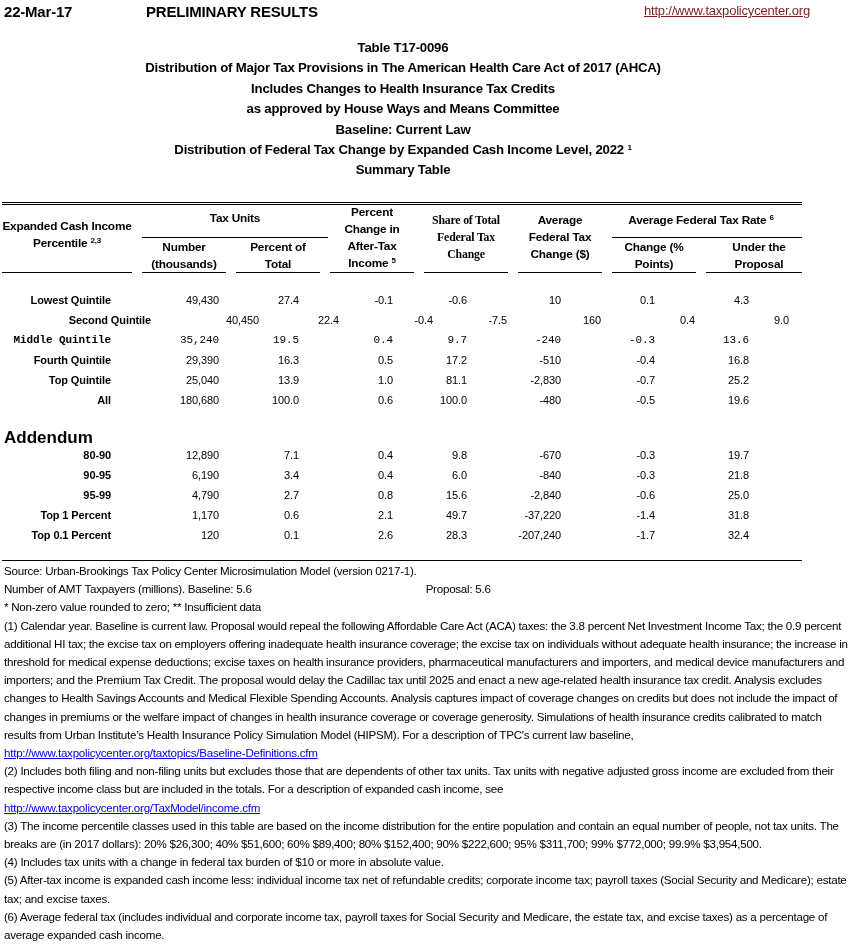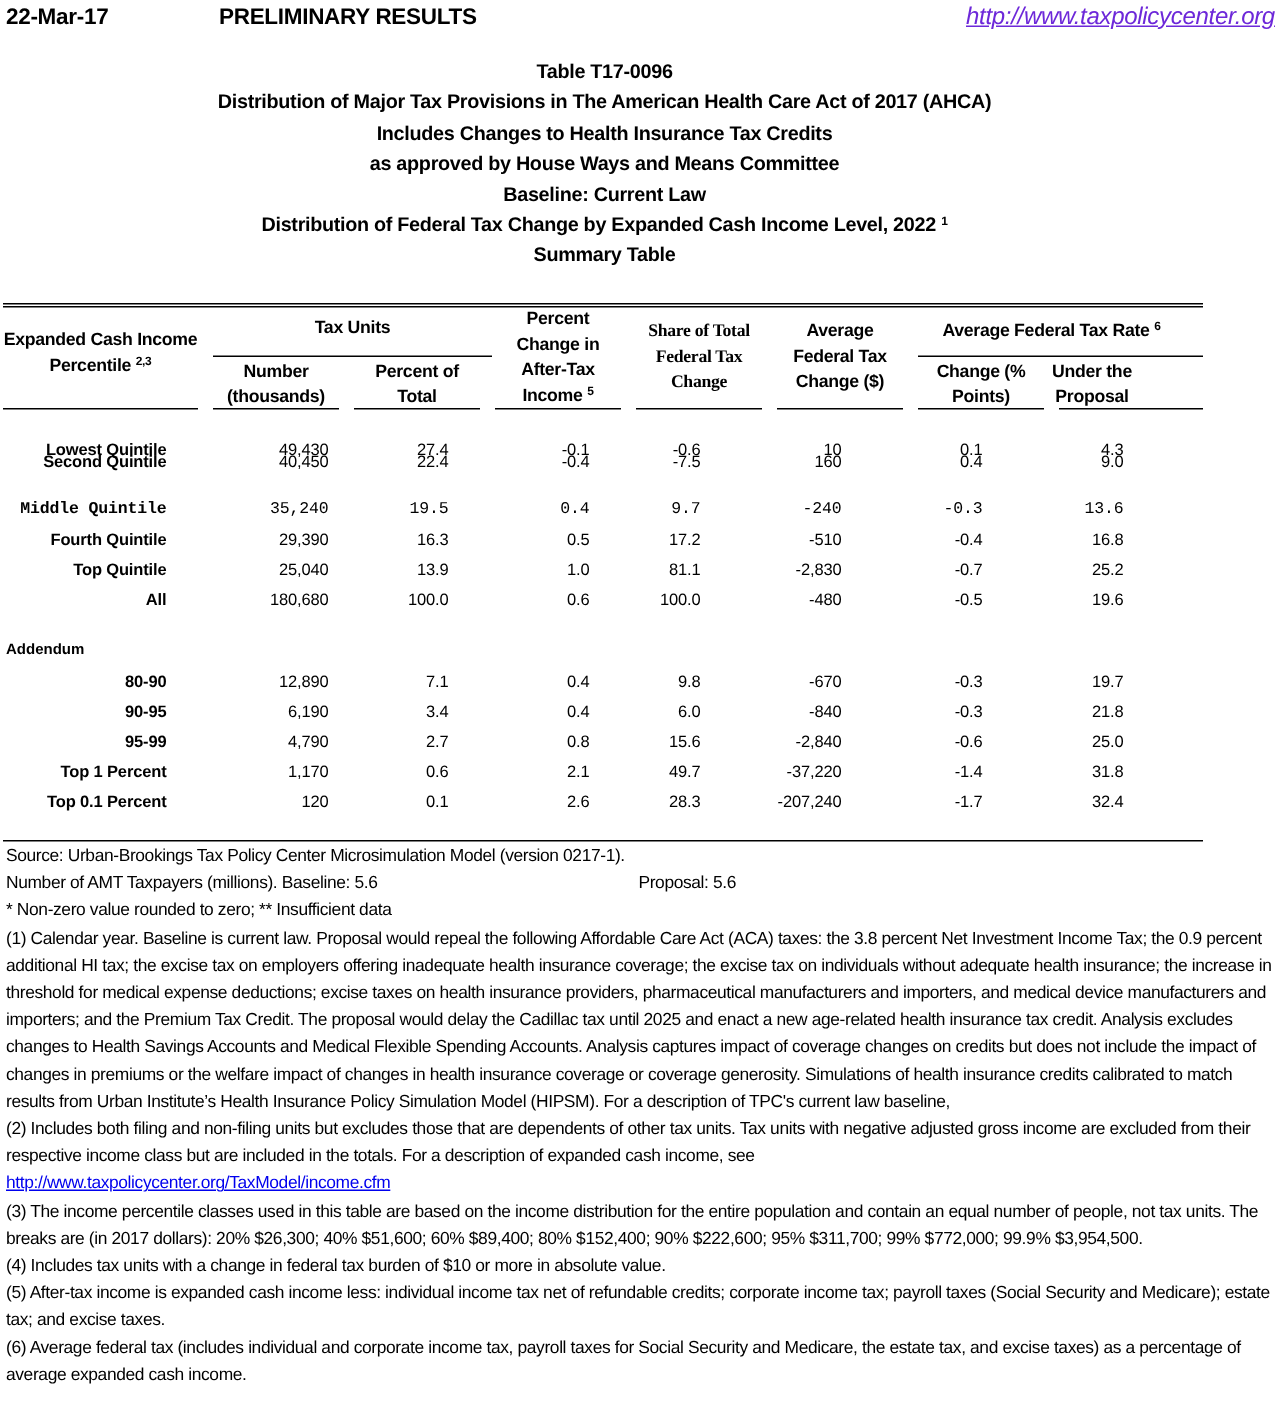--- a/index.html
+++ b/index.html
@@ -3,37 +3,37 @@
 <meta charset="utf-8">
 <style>
   html, body { margin: 0; padding: 0; background: #ffffff; }
   body {
     width: 853px; height: 952px; position: relative; overflow: hidden;
     font-family: "Liberation Sans", "DejaVu Sans", sans-serif;
     color: #000; font-size: 11.5px;
   }
   .abs { position: absolute; }
   .topline { top: 3px; font-size: 15px; font-weight: bold; letter-spacing: -0.2px; }
-  .toplink { top: 3px; left: 644px; font-size: 16px; color: #6d28d9; text-decoration: underline; letter-spacing: -0.2px; font-style: italic; }
+  .toplink { top: 3px; left: 644px; font-size: 13px; color: #7f1d1d; text-decoration: underline; letter-spacing: -0.2px; }
   .titles { top: 38px; left: 0; width: 806px; text-align: center; font-weight: bold; font-size: 13.2px; letter-spacing: -0.2px; }
   .titles div { height: 20.4px; line-height: 20.4px; white-space: nowrap; }
   sup { font-size: 8px; vertical-align: 4px; line-height: 0; }
 
   .dbl { left: 2px; width: 800px; height: 1px; border-top: 1px solid #000; border-bottom: 1px solid #000; }
   .rule { height: 0; border-top: 1.4px solid #000; }
 
   .hdr { font-weight: bold; font-size: 11.8px; text-align: center; line-height: 17px; letter-spacing: -0.2px; white-space: nowrap; }
 
   .row { position: absolute; left: 0; width: 806px; height: 20px; line-height: 20px; font-size: 11px; letter-spacing: -0.1px; }
   .row span { position: absolute; white-space: nowrap; }
   .lbl { right: 695px; font-weight: bold; text-align: right; }
   .c1 { right: 587px; } .c2 { right: 507px; } .c3 { right: 413px; }
   .c4 { right: 339px; } .c5 { right: 245px; } .c6 { right: 151px; } .c7 { right: 57px; }
 
-  .addendum { top: 428px; left: 4px; font-weight: bold; font-size: 10px; }
+  .addendum { top: 428px; left: 4px; font-weight: bold; font-size: 17px; }
 
   .notes { top: 562px; left: 4px; width: 846px; font-size: 11.6px; line-height: 18.2px; letter-spacing: -0.25px; }
   .notes p { margin: 0; }
   .notes a { color: #0000ee; text-decoration: underline; }
   .amt-prop { display: inline-block; margin-left: 174px; }
 </style>
 </head>
 <body>
 
 <div class="abs topline" style="left:4px;">22-Mar-17</div>
@@ -81,21 +81,21 @@
   <div>Average</div>
   <div>Federal Tax</div>
   <div>Change ($)</div>
 </div>
 <div class="abs hdr" style="left:612px; width:178px; top:212px;"><span>Average Federal Tax Rate</span> <sup>6</sup></div>
 <div class="abs rule" style="left:612px; width:190px; top:237px;"></div>
 <div class="abs hdr" style="left:612px; width:84px; top:239px;">
   <div>Change (%</div>
   <div>Points)</div>
 </div>
-<div class="abs hdr" style="left:686px; width:84px; top:239px;">
+<div class="abs hdr" style="left:717px; width:84px; top:239px;">
   <div>Under the</div>
   <div>Proposal</div>
 </div>
 
 <div class="abs rule" style="left:2px; width:130px; top:272px;"></div>
 <div class="abs rule" style="left:142px; width:84px; top:272px;"></div>
 <div class="abs rule" style="left:236px; width:84px; top:272px;"></div>
 <div class="abs rule" style="left:330px; width:84px; top:272px;"></div>
 <div class="abs rule" style="left:424px; width:84px; top:272px;"></div>
 <div class="abs rule" style="left:518px; width:84px; top:272px;"></div>
@@ -106,21 +106,21 @@
     <div class="row" style="top: 290px;">
       <span class="lbl">Lowest Quintile</span>
       <span class="c1">49,430</span>
       <span class="c2">27.4</span>
       <span class="c3">-0.1</span>
       <span class="c4">-0.6</span>
       <span class="c5">10</span>
       <span class="c6">0.1</span>
       <span class="c7">4.3</span>
     </div>
-    <div class="row" style="top: 298px;">
+    <div class="row" style="top: 310px; padding-left: 40px;">
       <span class="lbl">Second Quintile</span>
       <span class="c1">40,450</span>
       <span class="c2">22.4</span>
       <span class="c3">-0.4</span>
       <span class="c4">-7.5</span>
       <span class="c5">160</span>
       <span class="c6">0.4</span>
       <span class="c7">9.0</span>
     </div>
     <div class="row" style="top: 330px; font-family: Liberation Mono, monospace;">
@@ -219,19 +219,20 @@
     </div>
   </div>
 
 <div class="abs" style="left:2px; width:800px; top:560px; border-top:1px solid #000;"></div>
 
 <div class="abs notes">
   <p>Source: Urban-Brookings Tax Policy Center Microsimulation Model (version 0217-1).</p>
   <p><span>Number of AMT Taxpayers (millions).  Baseline: 5.6</span><span class="amt-prop">Proposal: 5.6</span></p>
   <p>* Non-zero value rounded to zero; ** Insufficient data</p>
   <p>(1) Calendar year. Baseline is current law. Proposal would repeal the following Affordable Care Act (ACA) taxes: the 3.8 percent Net Investment Income Tax; the 0.9 percent additional HI tax; the excise tax on employers offering inadequate health insurance coverage; the excise tax on individuals without adequate health insurance; the increase in threshold for medical expense deductions; excise taxes on health insurance providers, pharmaceutical manufacturers and importers, and medical device manufacturers and importers; and the Premium Tax Credit. The proposal would delay the Cadillac tax until 2025 and enact a new age-related health insurance tax credit.  Analysis excludes changes to Health Savings Accounts and Medical Flexible Spending Accounts.  Analysis captures impact of coverage changes on credits but does not include the impact of changes in premiums or the welfare impact of changes in health insurance coverage or coverage generosity. Simulations of health insurance credits calibrated to match results from Urban Institute’s Health Insurance Policy Simulation Model (HIPSM). For a description of TPC's current law baseline,</p>
+  <p><a>http://www.taxpolicycenter.org/taxtopics/Baseline-Definitions.cfm</a></p>
   <p>(2) Includes both filing and non-filing units but excludes those that are dependents of other tax units. Tax units with negative adjusted gross income are excluded from their respective income class but are included in the totals. For a description of expanded cash income, see</p>
   <p><a>http://www.taxpolicycenter.org/TaxModel/income.cfm</a></p>
   <p>(3) The income percentile classes used in this table are based on the income distribution for the entire population and contain an equal number of people, not tax units. The breaks are (in 2017 dollars): 20% $26,300; 40% $51,600; 60% $89,400; 80% $152,400; 90% $222,600; 95% $311,700; 99% $772,000; 99.9% $3,954,500.</p>
   <p>(4) Includes tax units with a change in federal tax burden of $10 or more in absolute value.</p>
   <p>(5) After-tax income is expanded cash income less: individual income tax net of refundable credits; corporate income tax; payroll taxes (Social Security and Medicare); estate tax; and excise taxes.</p>
   <p>(6) Average federal tax (includes individual and corporate income tax, payroll taxes for Social Security and Medicare, the estate tax, and excise taxes) as a percentage of average expanded cash income.</p>
 </div>
 
 </body></html>

